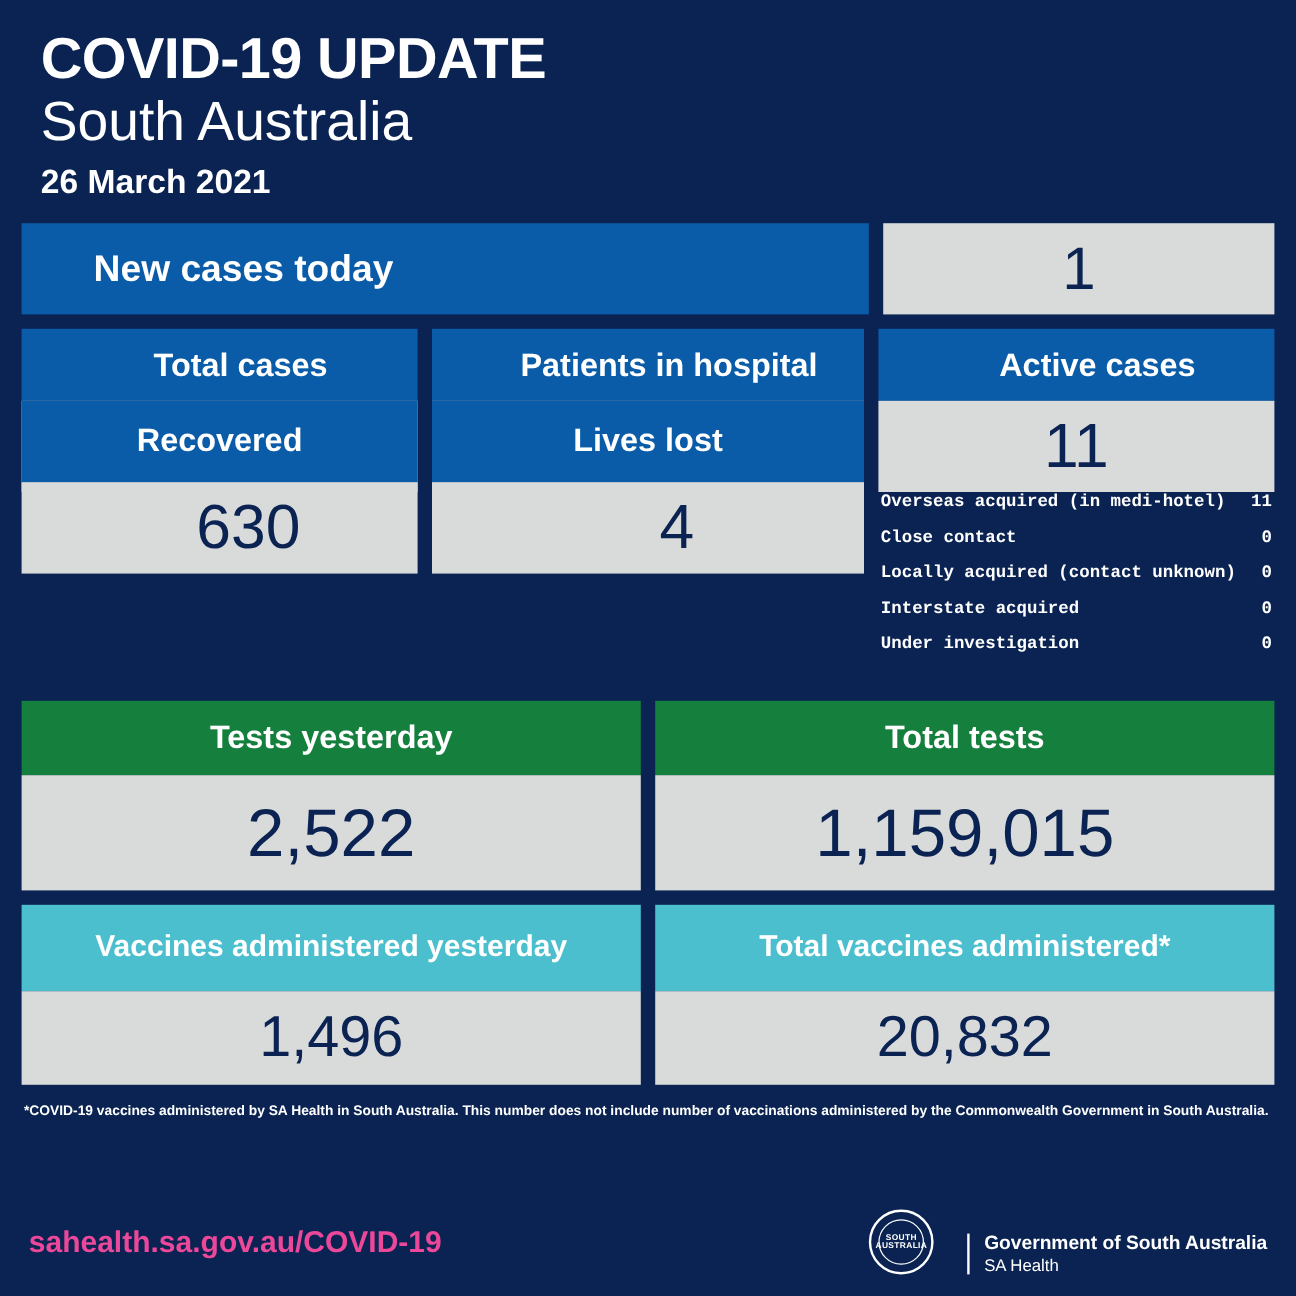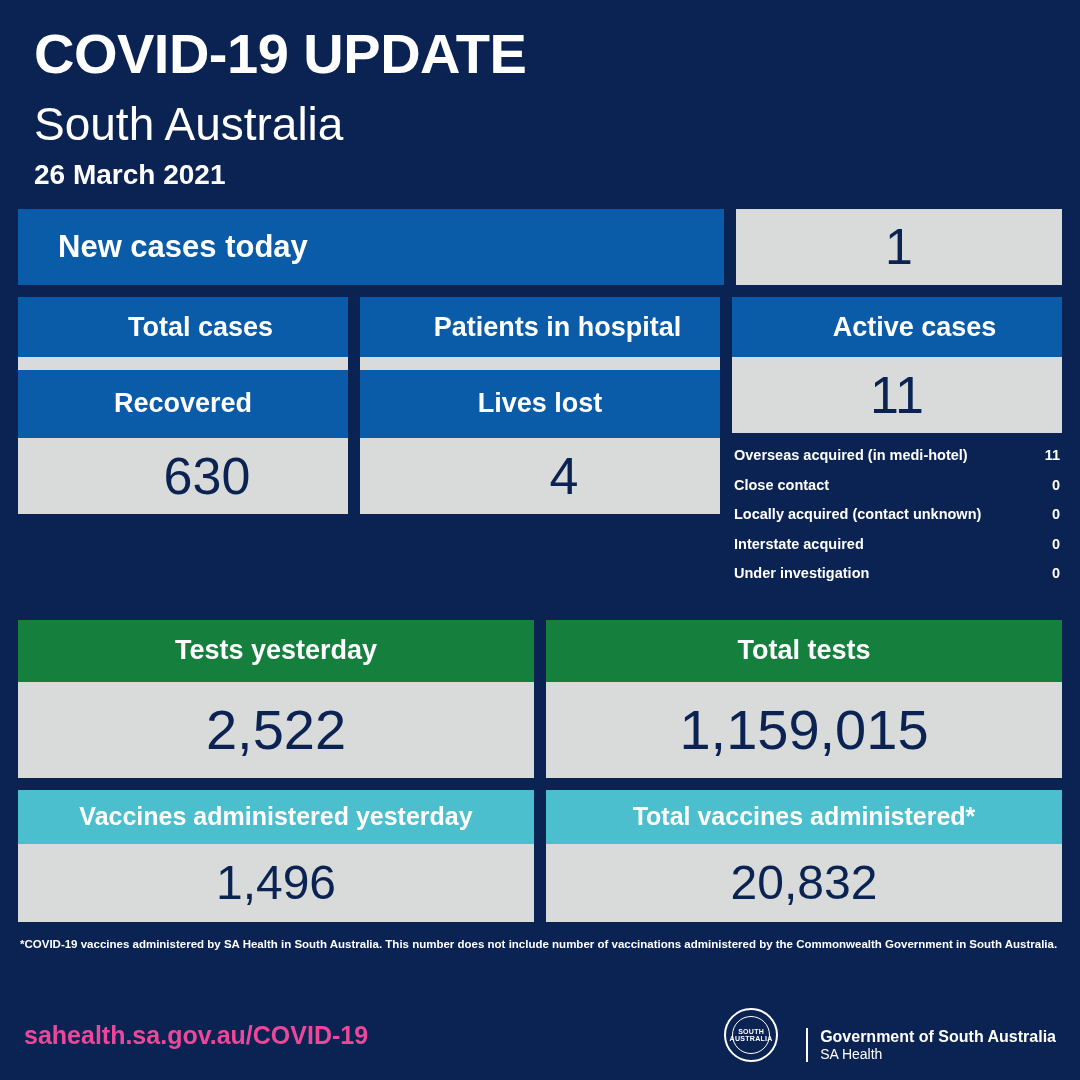--- a/index.html
+++ b/index.html
@@ -20,25 +20,25 @@
     height: 1080px;
     box-sizing: border-box;
     padding: 0 18px;
   }
 
   
   .header {
     padding: 26px 16px 6px 16px;
   }
   .title-main {
-    font-size: 56px;
+    font-size: 48px;
     font-weight: bold;
     letter-spacing: -0.5px;
     line-height: 1.0;
-    margin: 0 0 19px 0;
+    margin: 0 0 4px 0;
   }
   .title-sub {
     font-size: 46px;
     font-weight: normal;
     line-height: 1.0;
     margin: 0 0 14px 0;
   }
   .title-date {
     font-size: 28px;
     font-weight: bold;
@@ -78,41 +78,42 @@
     font-weight: normal;
     text-align: center;
   }
 
   
   .row-new .lbl-new {
     width: 714px;
     height: 76px;
     font-size: 31px;
     justify-content: flex-start;
-    padding-left: 40px;
+    padding-left: 60px;
     box-sizing: border-box;
   }
   .row-new .val-new {
     width: 330px;
     height: 76px;
     font-size: 50px;
   }
 
   
   .col-a { width: 330px; }
   .col-b { width: 360px; }
   .col-c { width: 330px; }
 
   .row2 .lbl { height: 60px; font-size: 27px; padding-left: 35px; }
   .row2 .val { height: 76px; font-size: 52px; }
 
   
   .breakdown {
     background: #0a2352;
-    padding: 15px 2px 0 2px;
+    padding: 2px 2px 0 2px;
+    font-family: Liberation Mono, monospace;
   }
   .bd-row {
     display: flex;
     align-items: baseline;
     justify-content: space-between;
     font-size: 14.5px;
     font-weight: bold;
     line-height: 1.0;
     margin-bottom: 15px;
     white-space: nowrap;
@@ -124,21 +125,21 @@
   .row3 .lbl { height: 68px; font-size: 27px; }
   .row3 .val { height: 76px; font-size: 52px; padding-left: 48px; }
 
   
   .row4 .lbl { background: #15803d; height: 62px; font-size: 27px; }
   .row4 .val { height: 96px; font-size: 56px; }
   .col-t1 { width: 516px; }
   .col-t2 { width: 516px; }
 
   
-  .row5 .lbl { background: #4cbfcf; height: 54px; font-size: 25px; }
+  .row5 .lbl { background: #4cbfcf; height: 72px; font-size: 25px; }
   .row5 .val { height: 78px; font-size: 48px; }
 
   
   .footnote {
     font-size: 11.5px;
     font-weight: bold;
     color: #ffffff;
     padding: 4px 2px 0 2px;
     line-height: 1.2;
   }

